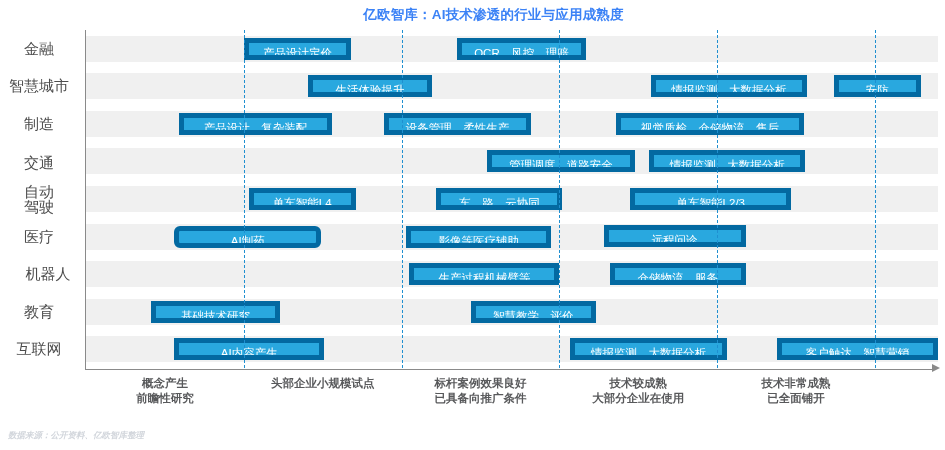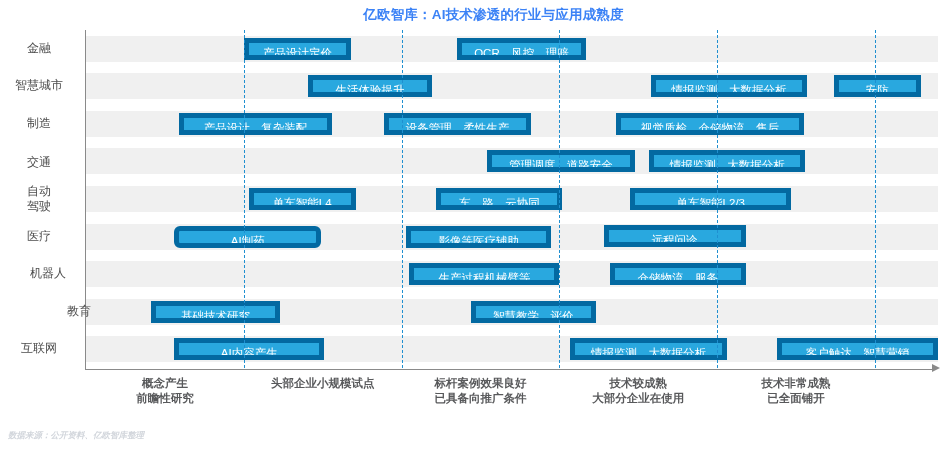--- a/index.html
+++ b/index.html
@@ -91,21 +91,21 @@
     border-bottom: 4.5px solid transparent;
     border-left: 8px solid #8a8a8a;
   }
 
   
   .row-label {
     position: absolute;
     left: 0;
     width: 78px;
     text-align: center;
-    font-size: 12px;
+    font-size: 15px;
     color: #4d4d4d;
     line-height: 15px;
     font-weight: normal;
   }
 
   
   .bar {
     position: absolute;
     height: 22px;
     background: #29a8df;
@@ -209,21 +209,21 @@
       <div class="row-label" style="top: 184px;">
         <div>自动</div>
         <div>驾驶</div>
       </div>
       <div class="row-label" style="top: 228.556px;">
         <div>医疗</div>
       </div>
       <div class="row-label" style="top: 266.111px; padding-left: 9px;">
         <div>机器人</div>
       </div>
-      <div class="row-label" style="top: 303.667px; padding-left: 40px;">
+      <div class="row-label" style="top: 303.667px;">
         <div>教育</div>
       </div>
       <div class="row-label" style="top: 341.222px;">
         <div>互联网</div>
       </div>
     </div>
   <div id="stage-labels">
       <div class="stage-label" style="left: 84.8889px; width: 160px; top: 376px;">
         <div>概念产生</div>
         <div>前瞻性研究</div>

